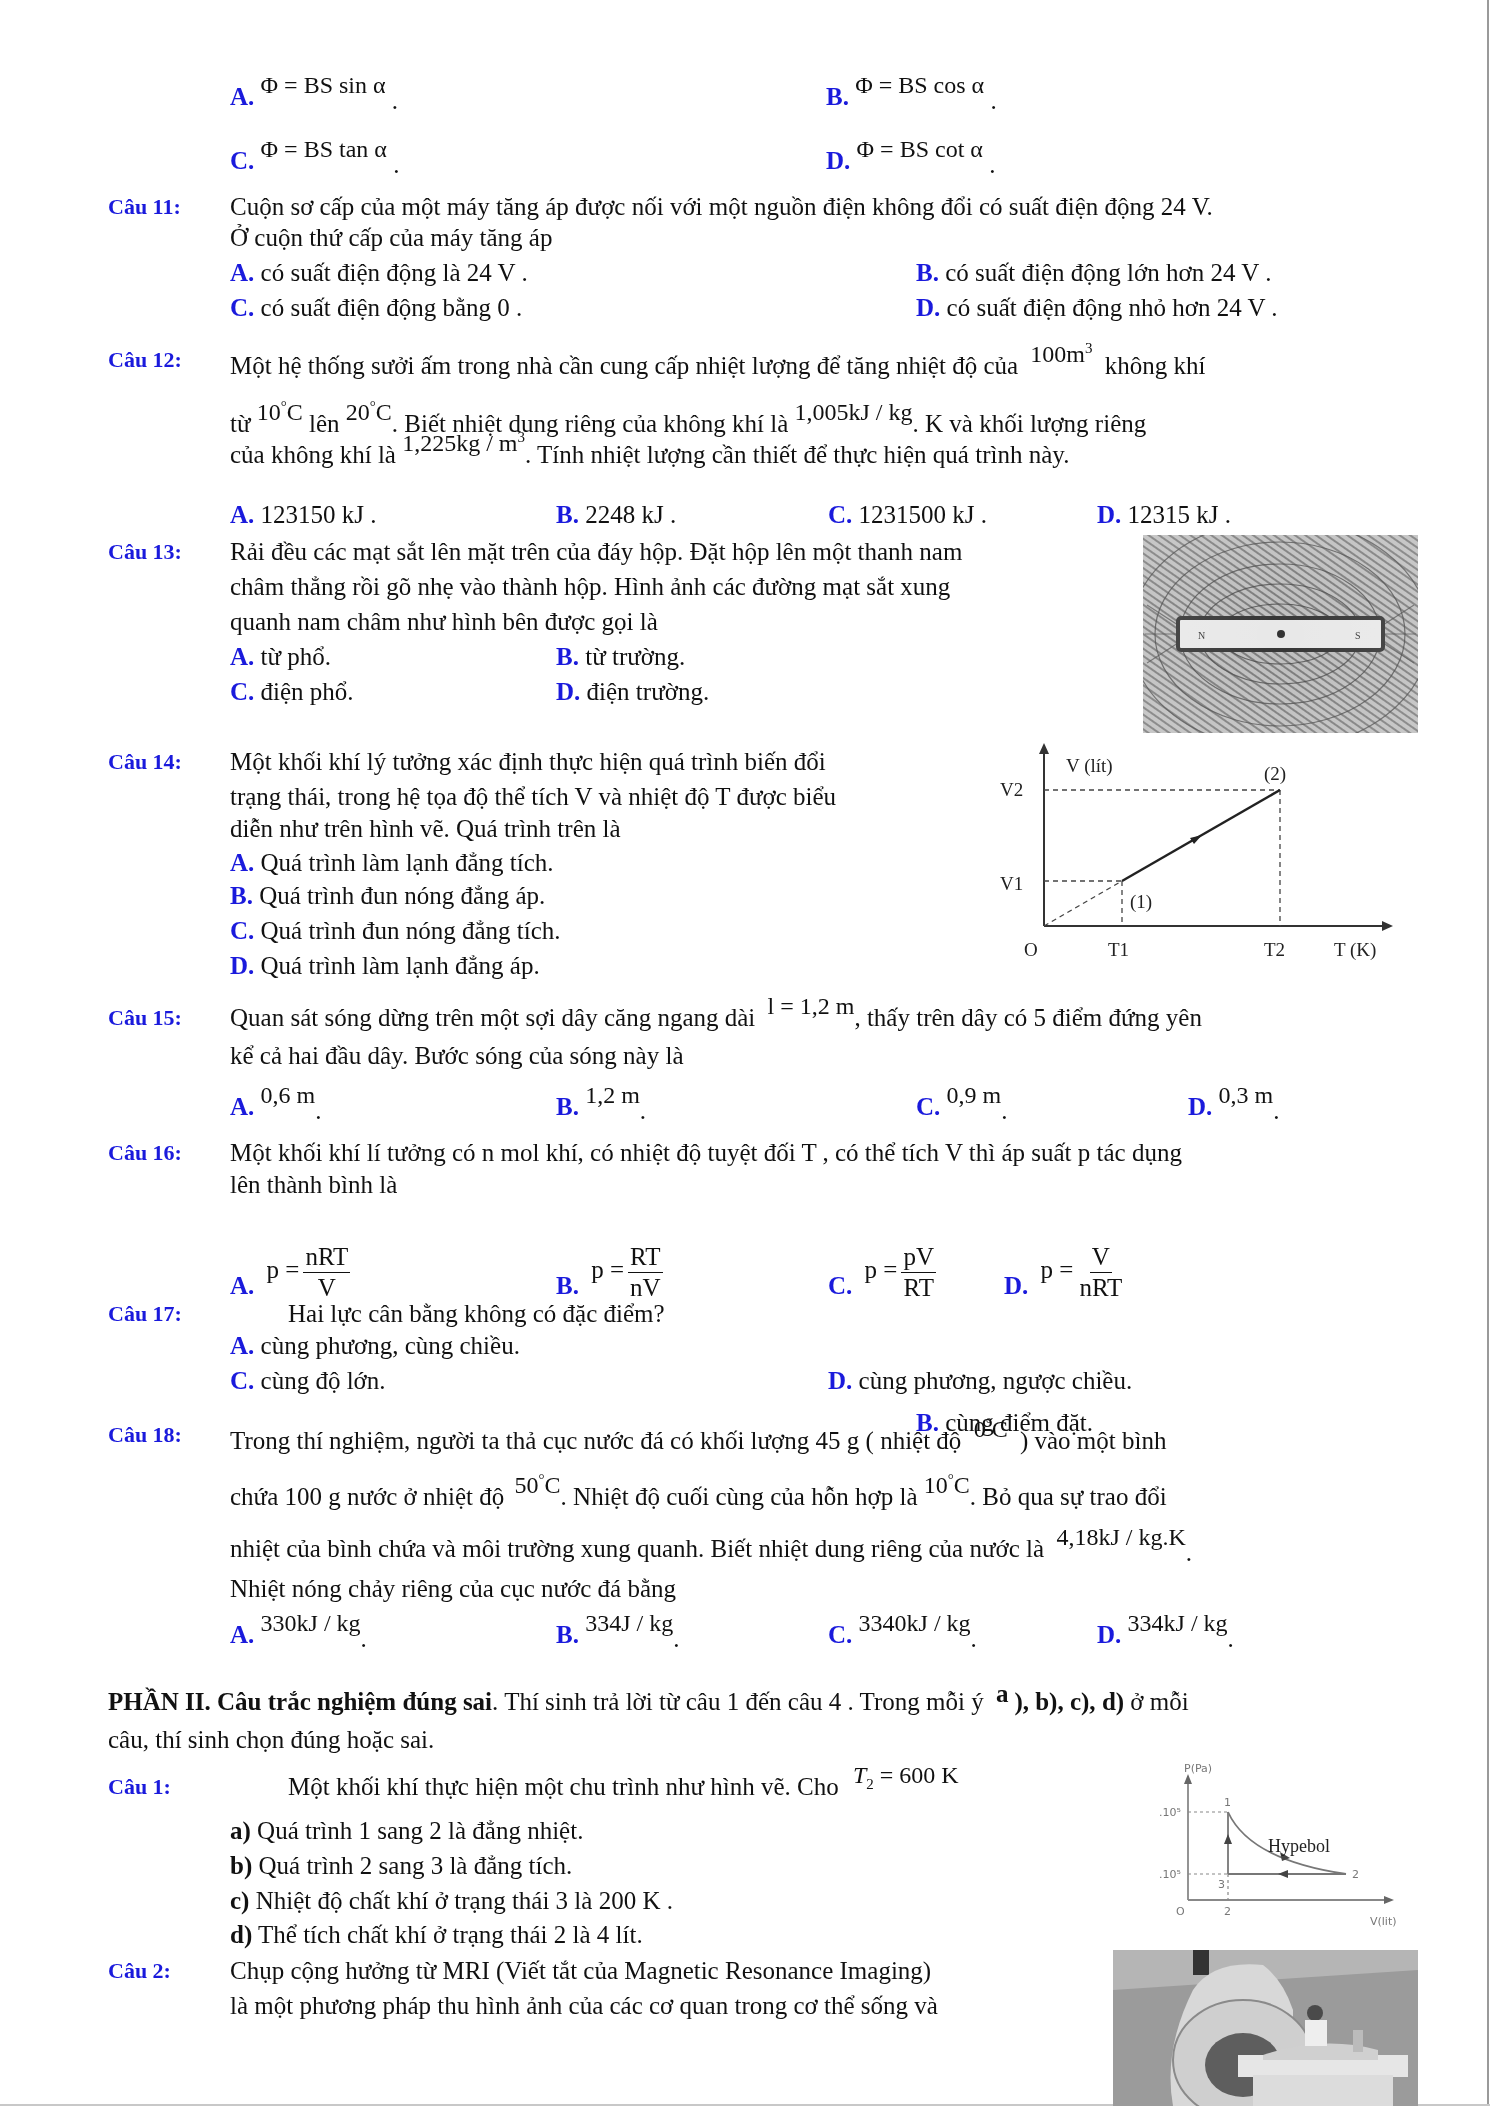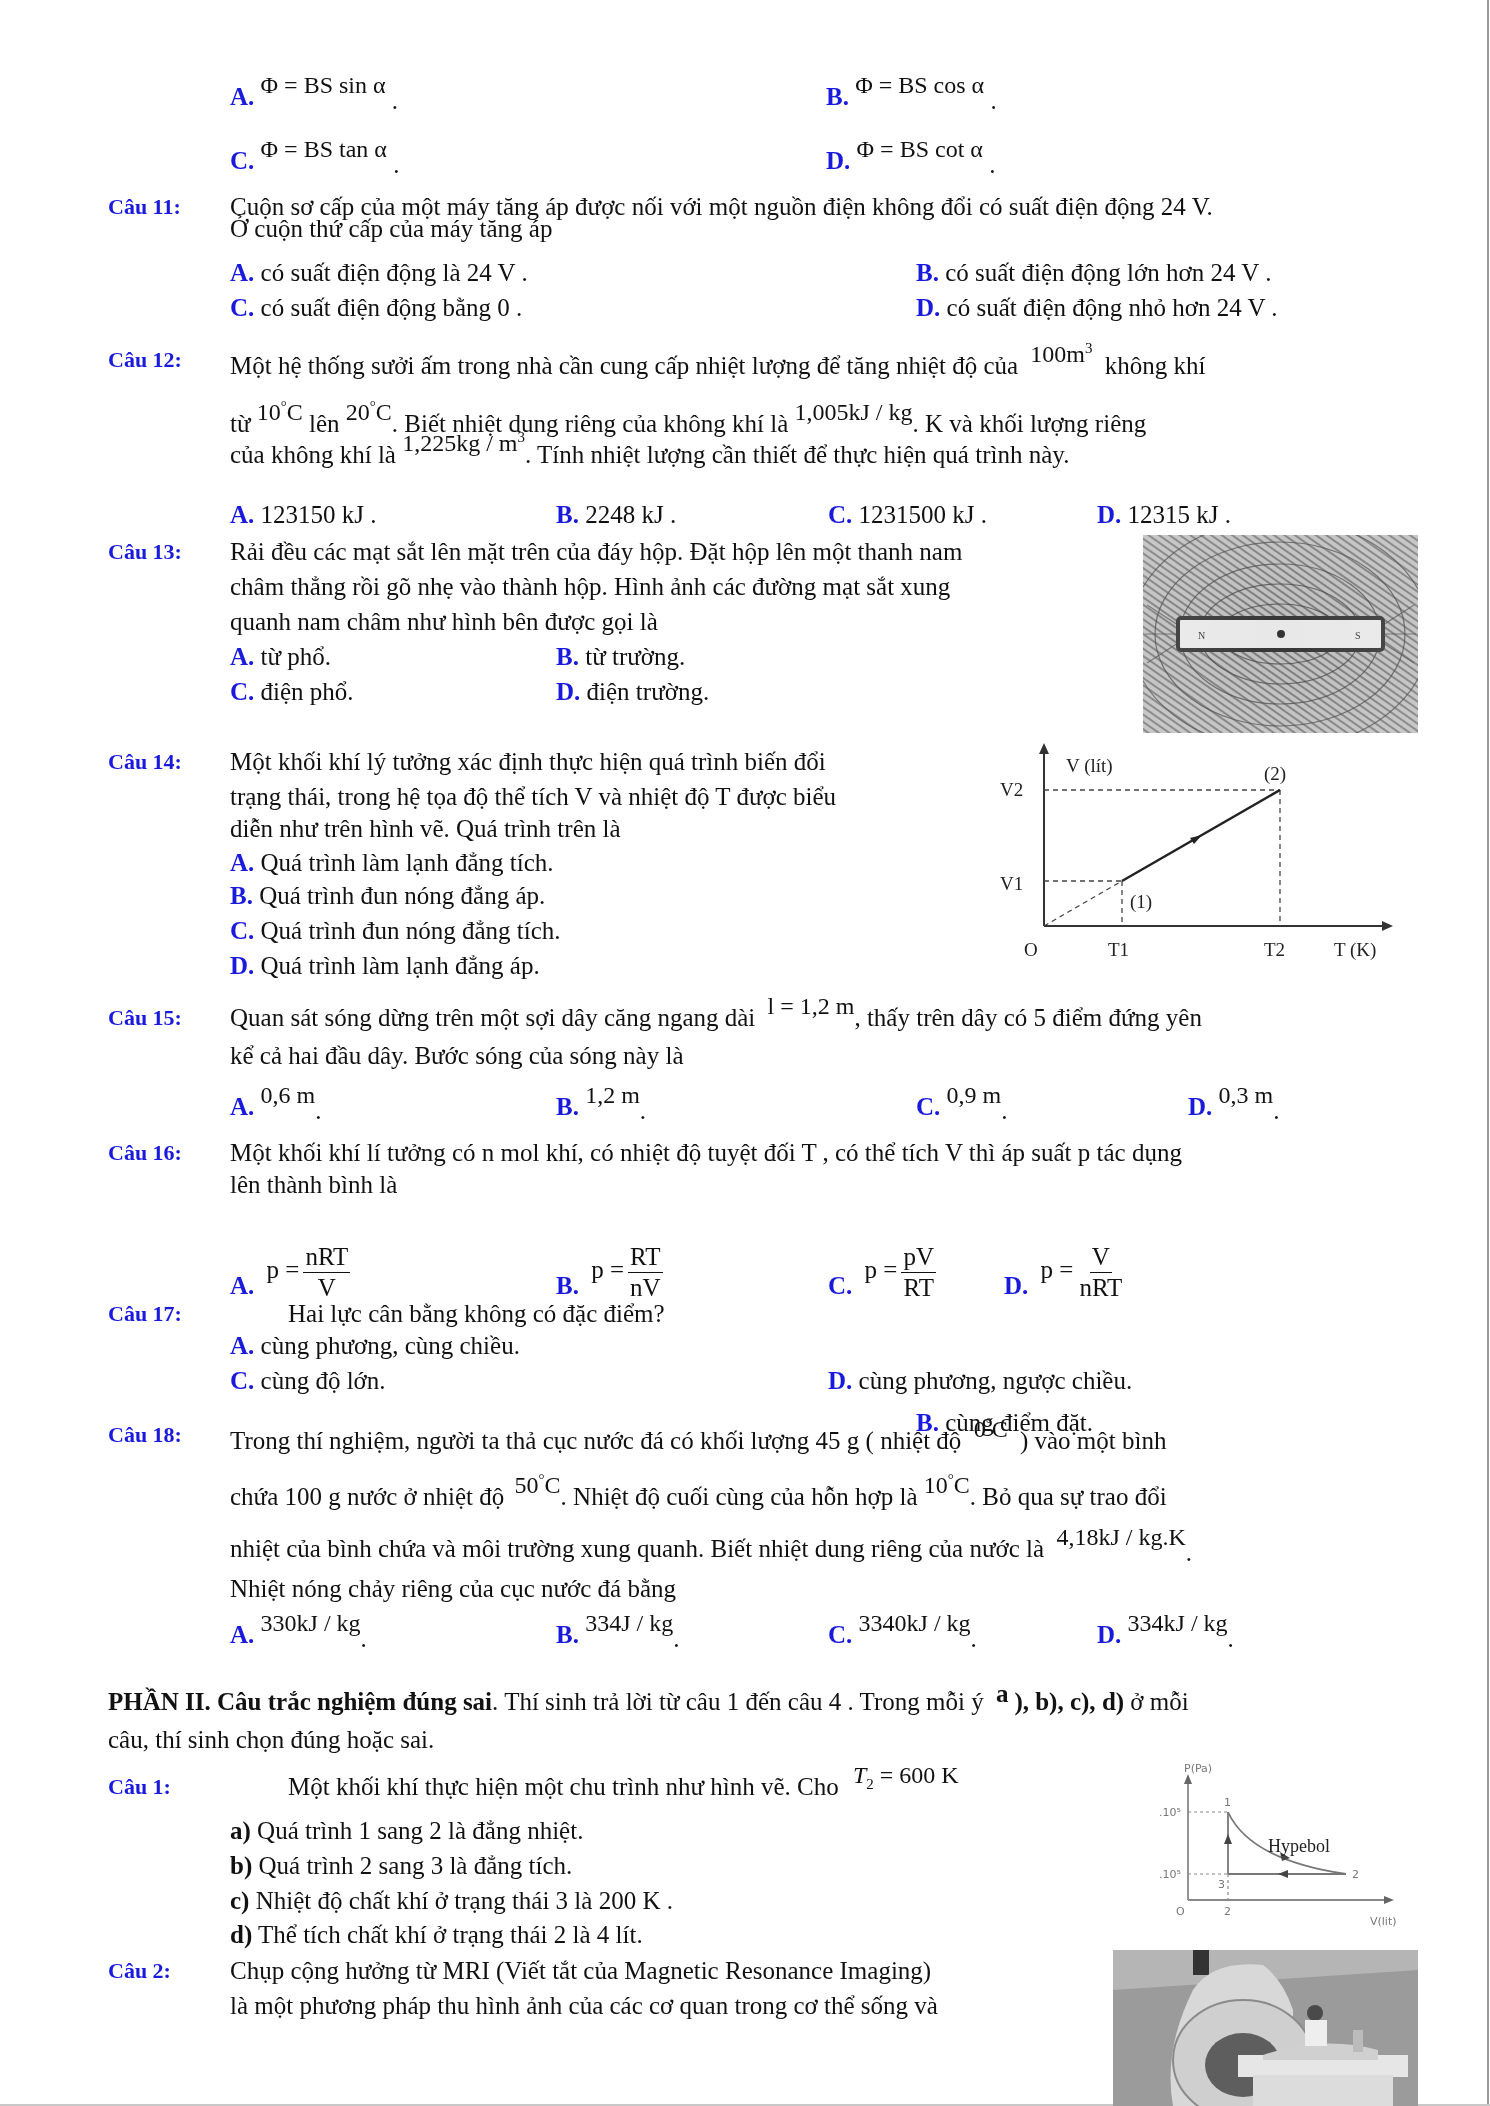--- a/index.html
+++ b/index.html
@@ -43,21 +43,21 @@
   <span class="dot">.</span>
 </div>
 <div class="t" style="left:826px;top:146px;">
   <span class="lbl">D.</span>
   <span class="m">Φ = BS cot α</span>
   <span class="dot">.</span>
 </div>
 
 <div class="q" style="left:108px;top:192px;">Câu 11:</div>
 <div class="t" style="left:230px;top:192px;">Cuộn sơ cấp của một máy tăng áp được nối với một nguồn điện không đổi có suất điện động 24 V.</div>
-<div class="t" style="left:230px;top:214px;">Ở cuộn thứ cấp của máy tăng áp</div>
+<div class="t" style="left:230px;top:223px;">Ở cuộn thứ cấp của máy tăng áp</div>
 <div class="t" style="left:230px;top:258px;"><span class="lbl">A.</span> <span>có suất điện động là 24 V .</span></div>
 <div class="t" style="left:916px;top:258px;"><span class="lbl">B.</span> <span>có suất điện động lớn hơn 24 V .</span></div>
 <div class="t" style="left:230px;top:293px;"><span class="lbl">C.</span> <span>có suất điện động bằng 0 .</span></div>
 <div class="t" style="left:916px;top:293px;"><span class="lbl">D.</span> <span>có suất điện động nhỏ hơn 24 V .</span></div>
 
 <div class="q" style="left:108px;top:345px;">Câu 12:</div>
 <div class="t" style="left:230px;top:345px;">
   <span>Một hệ thống sưởi ấm trong nhà cần cung cấp nhiệt lượng để tăng nhiệt độ của</span>
   <span class="m" style="margin-left:6px;"><span>100m</span><sup>3</sup></span>
   <span style="margin-left:6px;">không khí</span>

